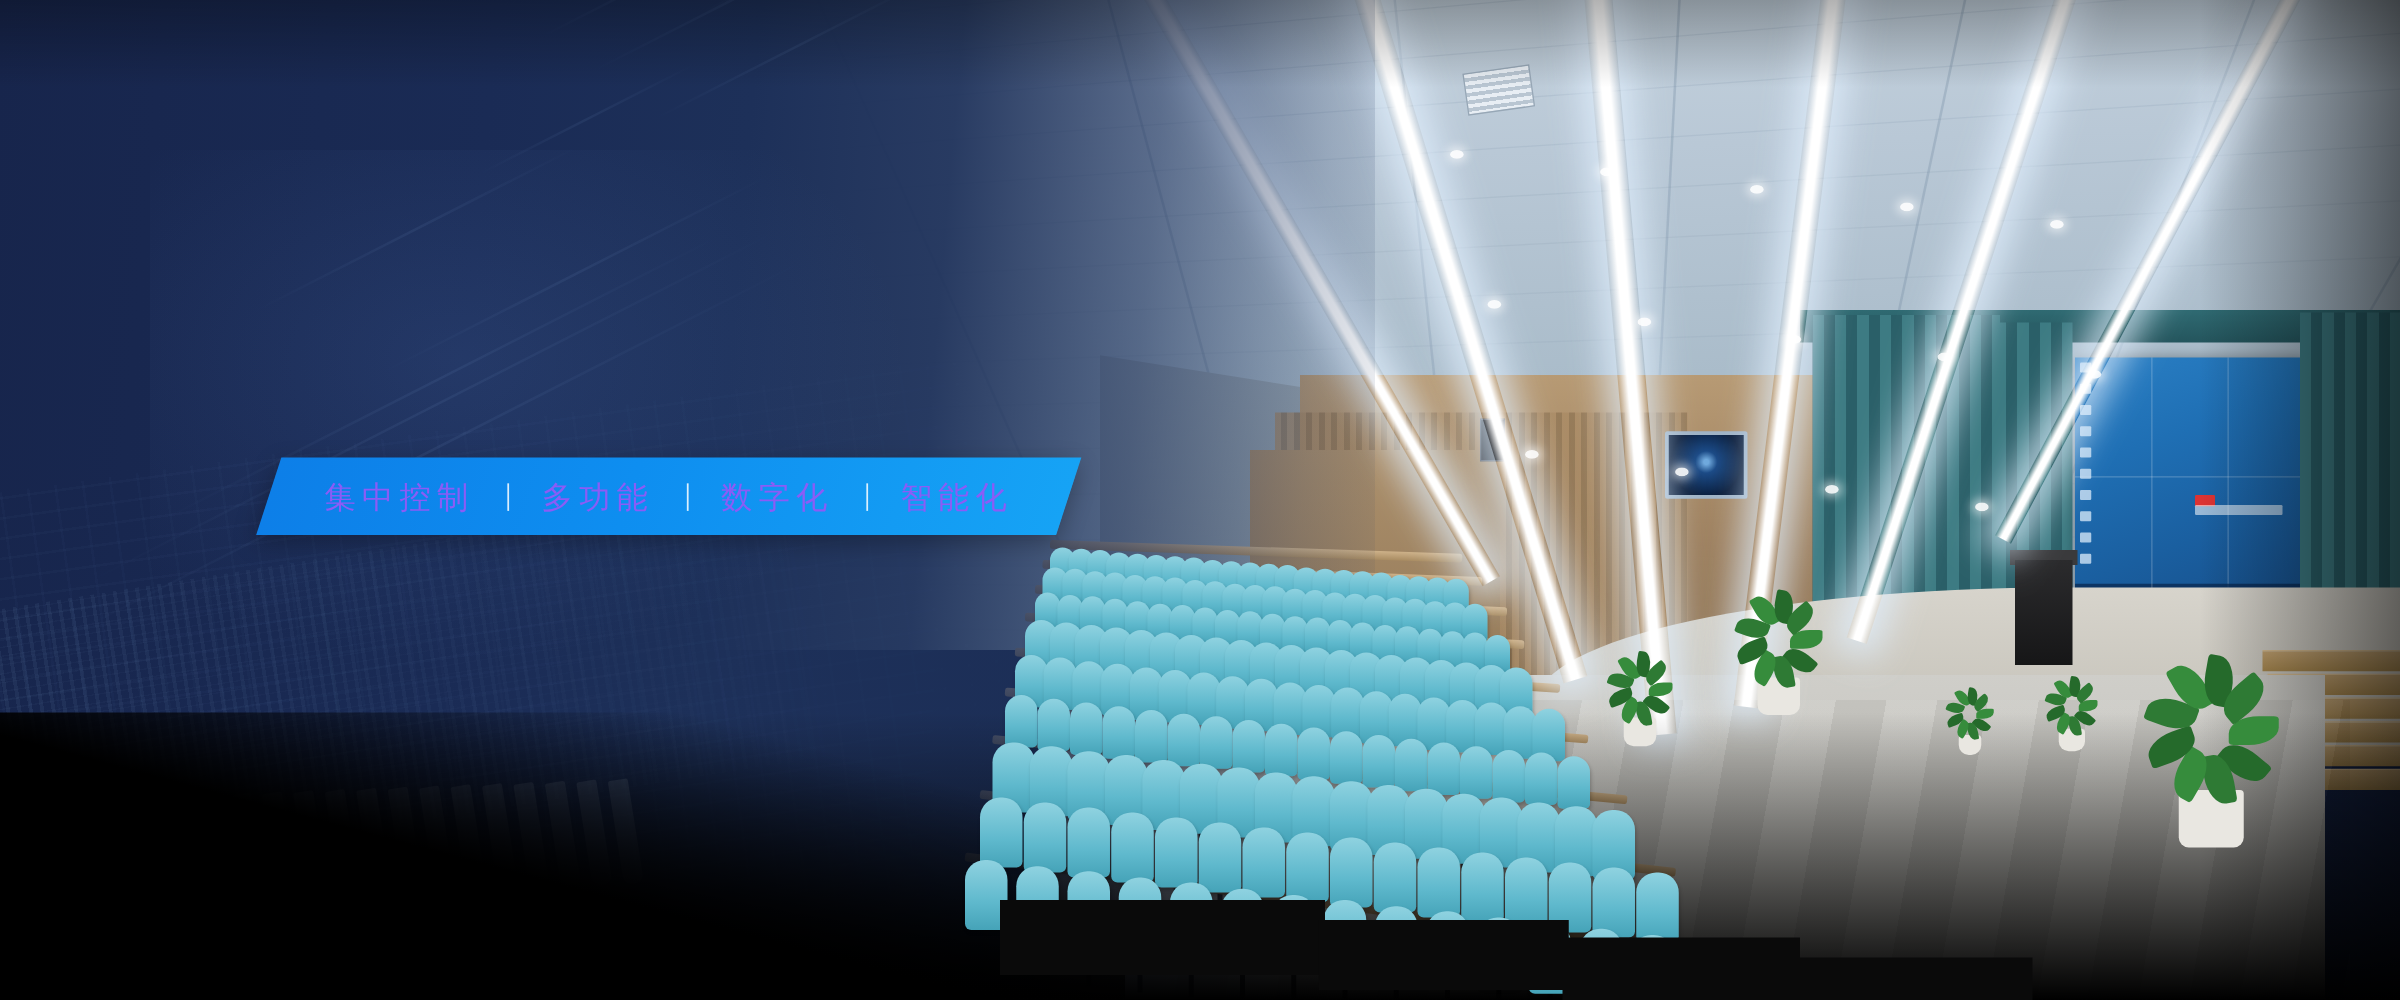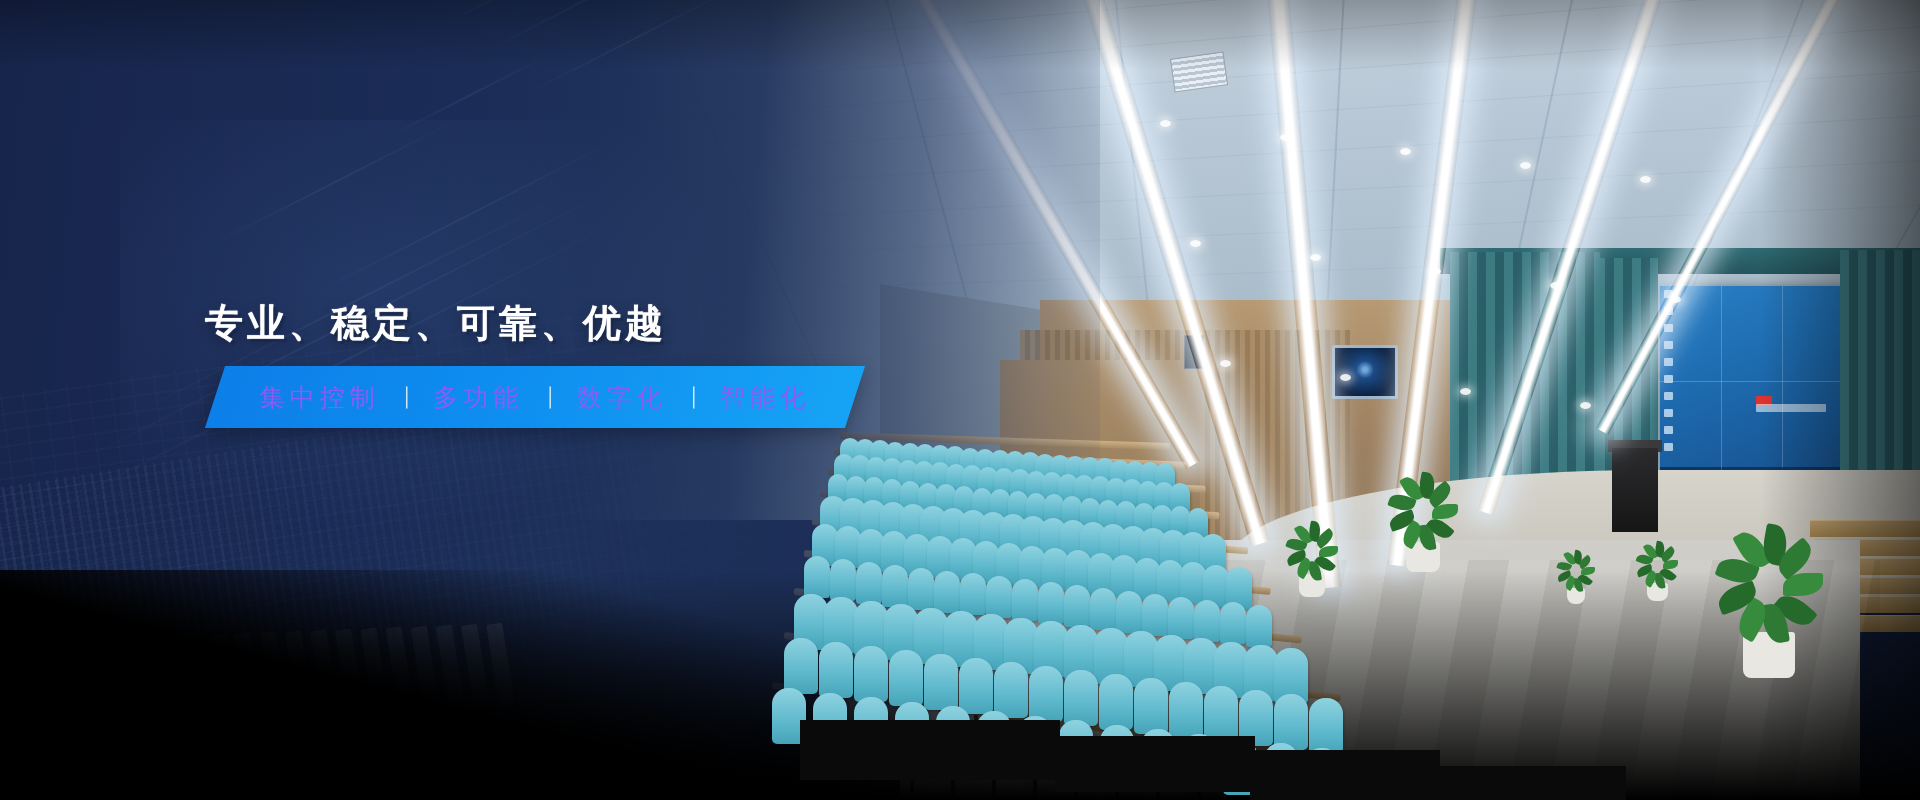--- a/index.html
+++ b/index.html
@@ -702,21 +702,20 @@
       <i style="left: 200px; top: 250px; width: 300px;"></i>
     </div>
 
   <div class="vig-t"></div>
   <div class="vig-r"></div>
   <div class="vig-b"></div>
   <div class="black-corner"></div>
 
   <div class="copy">
 
-    <div class="subtitle">专业、稳定、可靠、优越</div>
 
     <div class="tagbar"></div>
     <div class="tagbar-inner" id="tagbar">
         <span class="tag">集中控制</span>
         <span class="tag-sep">｜</span>
         <span class="tag">多功能</span>
         <span class="tag-sep">｜</span>
         <span class="tag">数字化</span>
         <span class="tag-sep">｜</span>
         <span class="tag">智能化</span>

